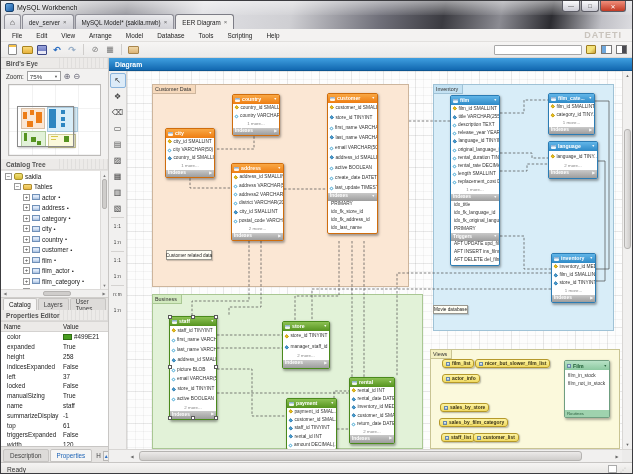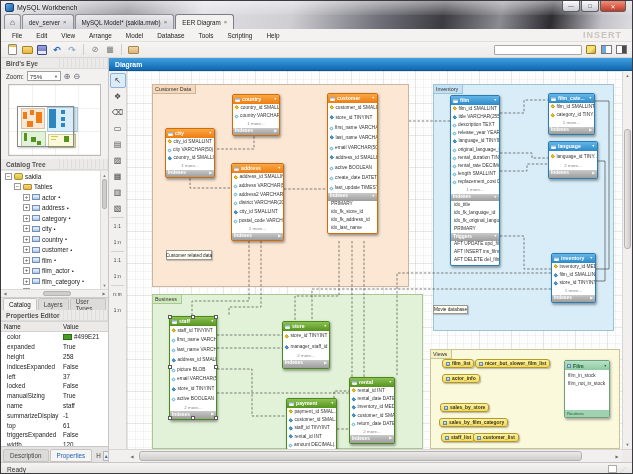--- a/index.html
+++ b/index.html
@@ -179,21 +179,21 @@
   <div class="menubar" id="menubar">
     <span class="menu-item">File</span>
       <span class="menu-item">Edit</span>
       <span class="menu-item">View</span>
       <span class="menu-item">Arrange</span>
       <span class="menu-item">Model</span>
       <span class="menu-item">Database</span>
       <span class="menu-item">Tools</span>
       <span class="menu-item">Scripting</span>
       <span class="menu-item">Help</span>
-      <span class="oracle">INSERT</span>
+      <span class="oracle">DATETI</span>
   </div>
 
   <div class="toolbar" id="toolbar">
       <span class="tbico">
         <span class="ic-doc"></span>
       </span>
       <span class="tbico">
         <span class="ic-folder"></span>
       </span>
       <span class="tbico">

